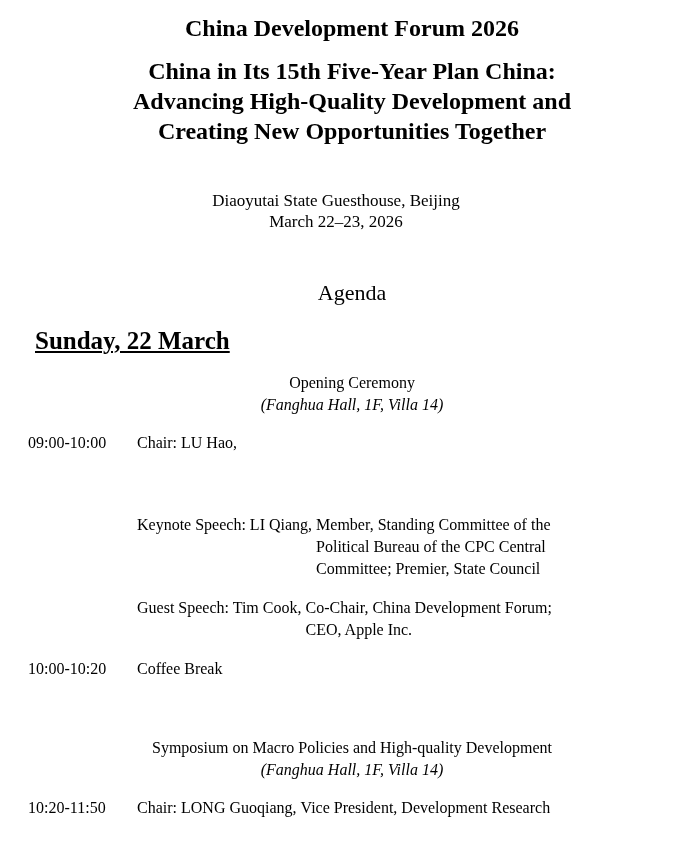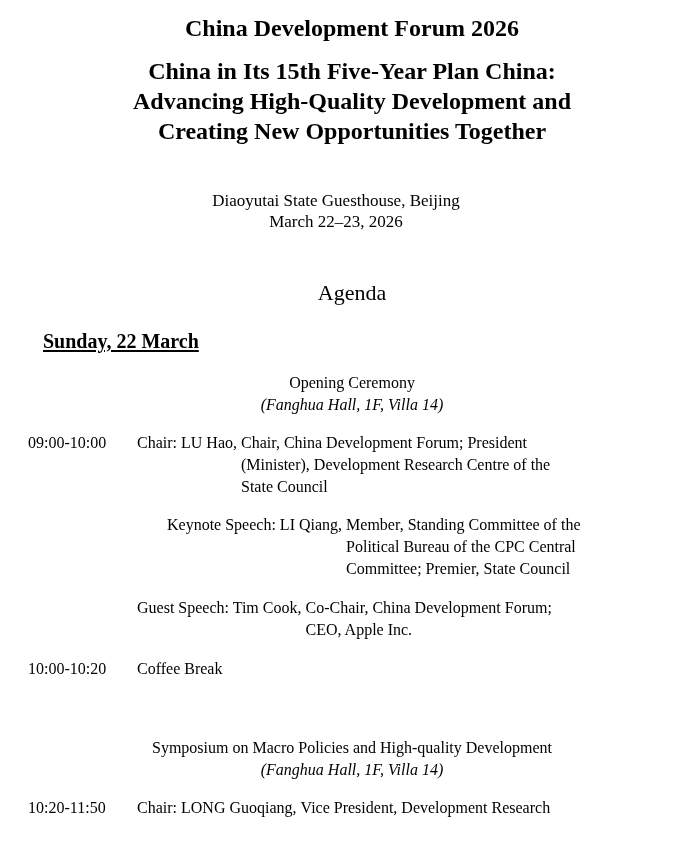--- a/index.html
+++ b/index.html
@@ -39,22 +39,22 @@
     }
     .agenda-heading {
       position: absolute;
       top: 280px; left: 0; width: 680px;
       font-size: 22px;
       font-weight: normal;
       line-height: 26px;
     }
     .day-heading {
       position: absolute;
-      top: 329px; left: 43px;
-      font-size: 20px;
+      top: 329px; left: 35px;
+      font-size: 25px;
       font-weight: bold;
       line-height: 24px;
       text-decoration: underline;
       text-decoration-thickness: 2px;
       text-underline-offset: 2px;
     }
     .session-title {
       position: absolute;
       left: 0; width: 680px;
       font-size: 16px;
@@ -117,27 +117,27 @@
 <div class="agenda-heading center">Agenda</div>
 
 <div class="day-heading">Sunday, 22 March</div>
 
 <div class="session-title center" style="top:372px;">Opening Ceremony</div>
 <div class="session-venue center" style="top:394px;">(Fanghua Hall, 1F, Villa 14)</div>
 
 <div class="row" style="top:432px;">
   <span class="time">09:00-10:00</span>
   <div class="entry">
-    <span class="label" style="white-space: pre;">Chair: LU Hao, </span><span class="desc"><span>Chair, China Development Forum; President</span><span>(Minister), Development Research Centre of the</span><span>State Council</span></span>
+    <span class="label" style="white-space: pre;">Chair: LU Hao, </span>
   </div>
 </div>
 
 <div class="row" style="top:514px;">
   <div class="entry">
-    <span class="label" style="white-space: pre; margin-left: 30px;">Keynote Speech: LI Qiang, </span><span class="desc"><span>Member, Standing Committee of the</span><span>Political Bureau of the CPC Central</span><span>Committee; Premier, State Council</span></span>
+    <span class="label" style="white-space: pre;">Keynote Speech: LI Qiang, </span><span class="desc"><span>Member, Standing Committee of the</span><span>Political Bureau of the CPC Central</span><span>Committee; Premier, State Council</span></span>
   </div>
 </div>
 
 <div class="row" style="top:597px;">
   <div class="entry">
     <span class="label" style="white-space: pre;">Guest Speech: Tim Cook, </span><span class="desc"><span>Co-Chair, China Development Forum;</span><span>CEO, Apple Inc.</span></span>
   </div>
 </div>
 
 <div class="row" style="top:658px;">

